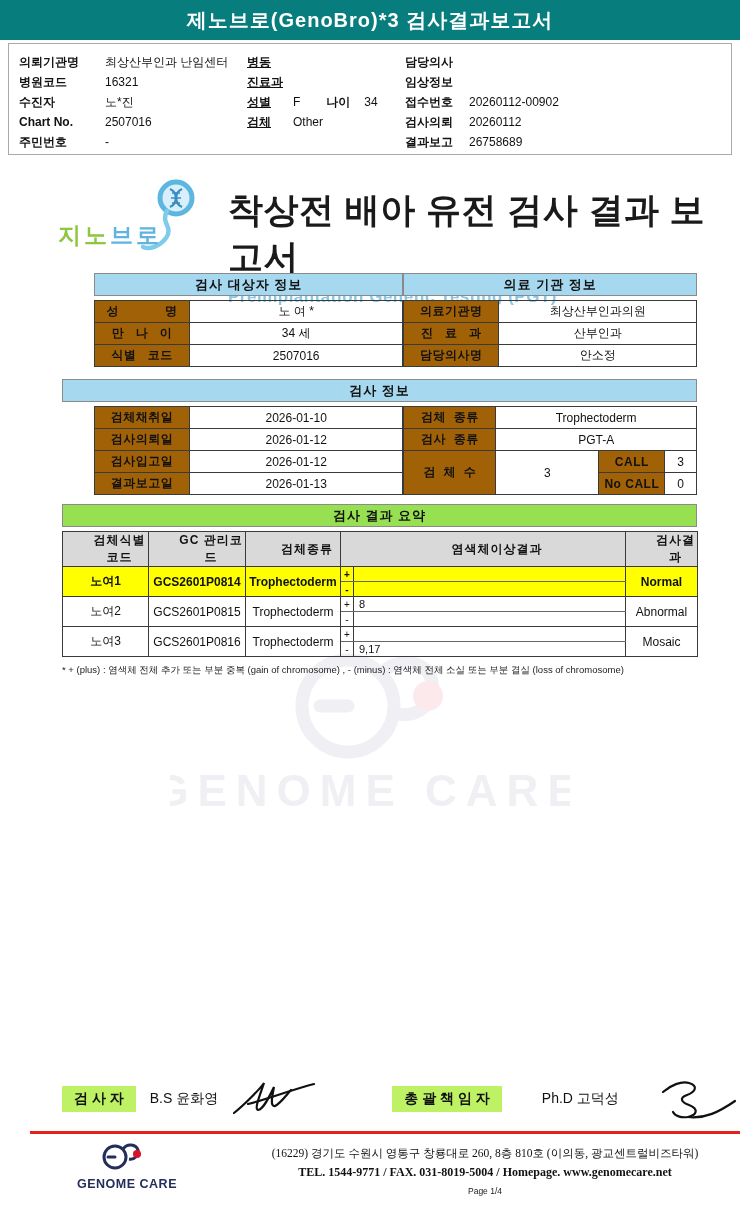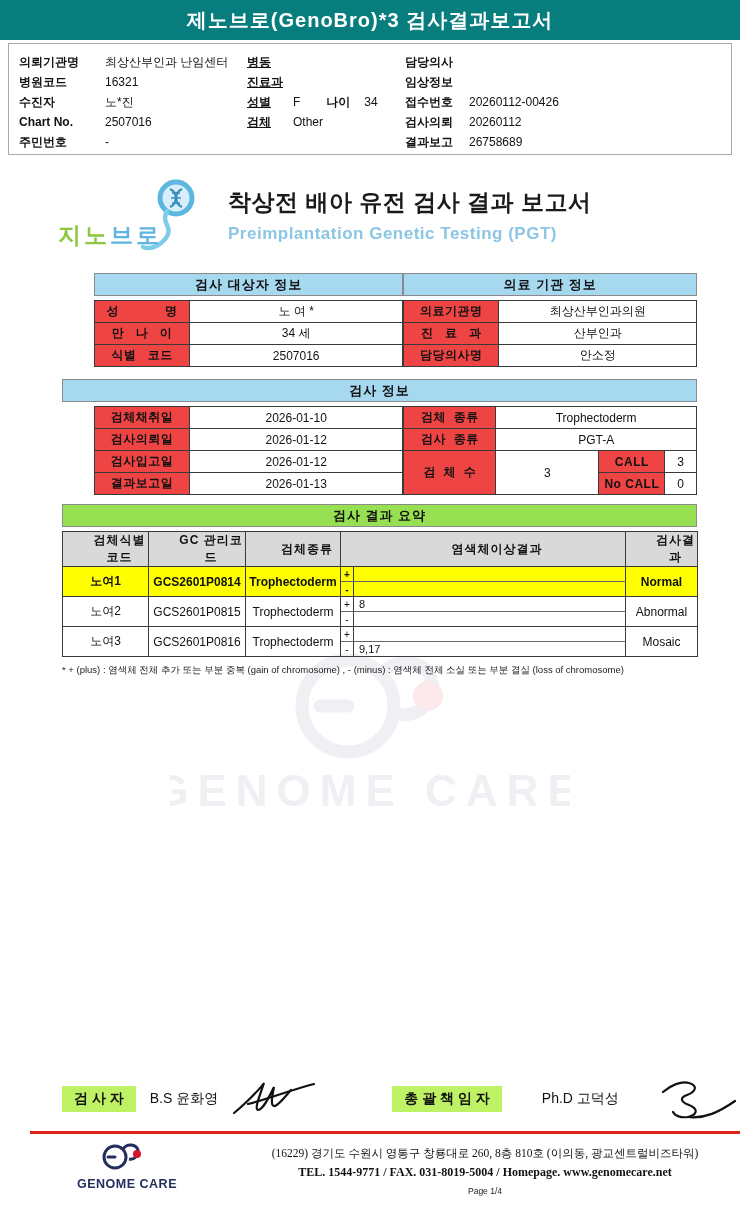--- a/index.html
+++ b/index.html
@@ -32,37 +32,37 @@
   .c3 .lbl { width: 64px; }
   .val { white-space: pre; }
   
   .title-row { display: flex; align-items: flex-start; margin: 24px 0 0 58px; height: 84px; }
   .gb-logo { position: relative; width: 152px; height: 80px; flex: none; }
   .gb-logo svg { position: absolute; right: 8px; top: -2px; }
   .gb-text { position: absolute; left: 0; bottom: 8px; font-size: 23px; font-weight: bold; letter-spacing: 3px; }
   .gb-green { color: #8dc63f; }
   .gb-blue  { color: #5fb4e0; }
   .title-block { margin-left: 18px; padding-top: 8px; }
-  .title-ko { font-size: 23px; font-weight: bold; color: #1a1a1a; letter-spacing: 0.5px; }
+  .title-ko { font-size: 35px; font-weight: bold; color: #1a1a1a; letter-spacing: 0.5px; }
   .title-en { font-size: 17px; font-weight: bold; color: #8bc6e4; margin-top: 6px; letter-spacing: 0.5px; }
   
   .content { margin-left: 62px; width: 635px; position: relative; z-index: 2; }
   .secbar {
     background: #a6d9f0; border: 1px solid #8a8a8a;
     height: 23px; line-height: 21px; text-align: center;
     font-size: 13px; font-weight: bold; letter-spacing: 1px;
   }
   .secbar.green { background: #97e052; }
   .two-col { display: flex; justify-content: space-between; }
   .w-left { width: 316px; margin-left: 32px; }
   .w-right { width: 300px; }
   .gap4 { height: 4px; }
   table { border-collapse: collapse; width: 100%; table-layout: fixed; }
   td, th { border: 1px solid #3a3a3a; height: 22px; font-size: 12px; text-align: center; overflow: hidden; }
-  td.lblc, th.lblc { background: #ef4444; font-weight: bold; white-space: pre; letter-spacing: 0.5px; }
+  td.lblc, th.lblc { background: #a16207; font-weight: bold; white-space: pre; letter-spacing: 0.5px; }
   .mt10 { margin-top: 10px; }
   .mt12 { margin-top: 12px; }
   .mt9  { margin-top: 9px; }
   
   .res th { background: #d9d9d9; font-weight: bold; letter-spacing: 1px; height: 23px; padding-left: 28px; }
   .res td.sub { height: 15px; font-size: 11px; }
   .res td.sign { font-size: 10px; padding: 0; }
   .res td.abn { text-align: left; padding-left: 5px; }
   .res .midline { border-bottom: 1px solid #666; }
   .res tr.hl td { background: #ffff00; font-weight: bold; }
@@ -140,21 +140,21 @@
     <div class="irow">
       <span class="lbl">담당의사</span>
       <span class="val"></span>
     </div>
     <div class="irow">
       <span class="lbl">임상정보</span>
       <span class="val"></span>
     </div>
     <div class="irow">
       <span class="lbl">접수번호</span>
-      <span class="val">20260112-00426</span>
+      <span class="val">20260112-00902</span>
     </div>
     <div class="irow">
       <span class="lbl">검사의뢰</span>
       <span class="val">20260112</span>
     </div>
     <div class="irow">
       <span class="lbl">결과보고</span>
       <span class="val">26758689</span>
     </div>
   </div>

